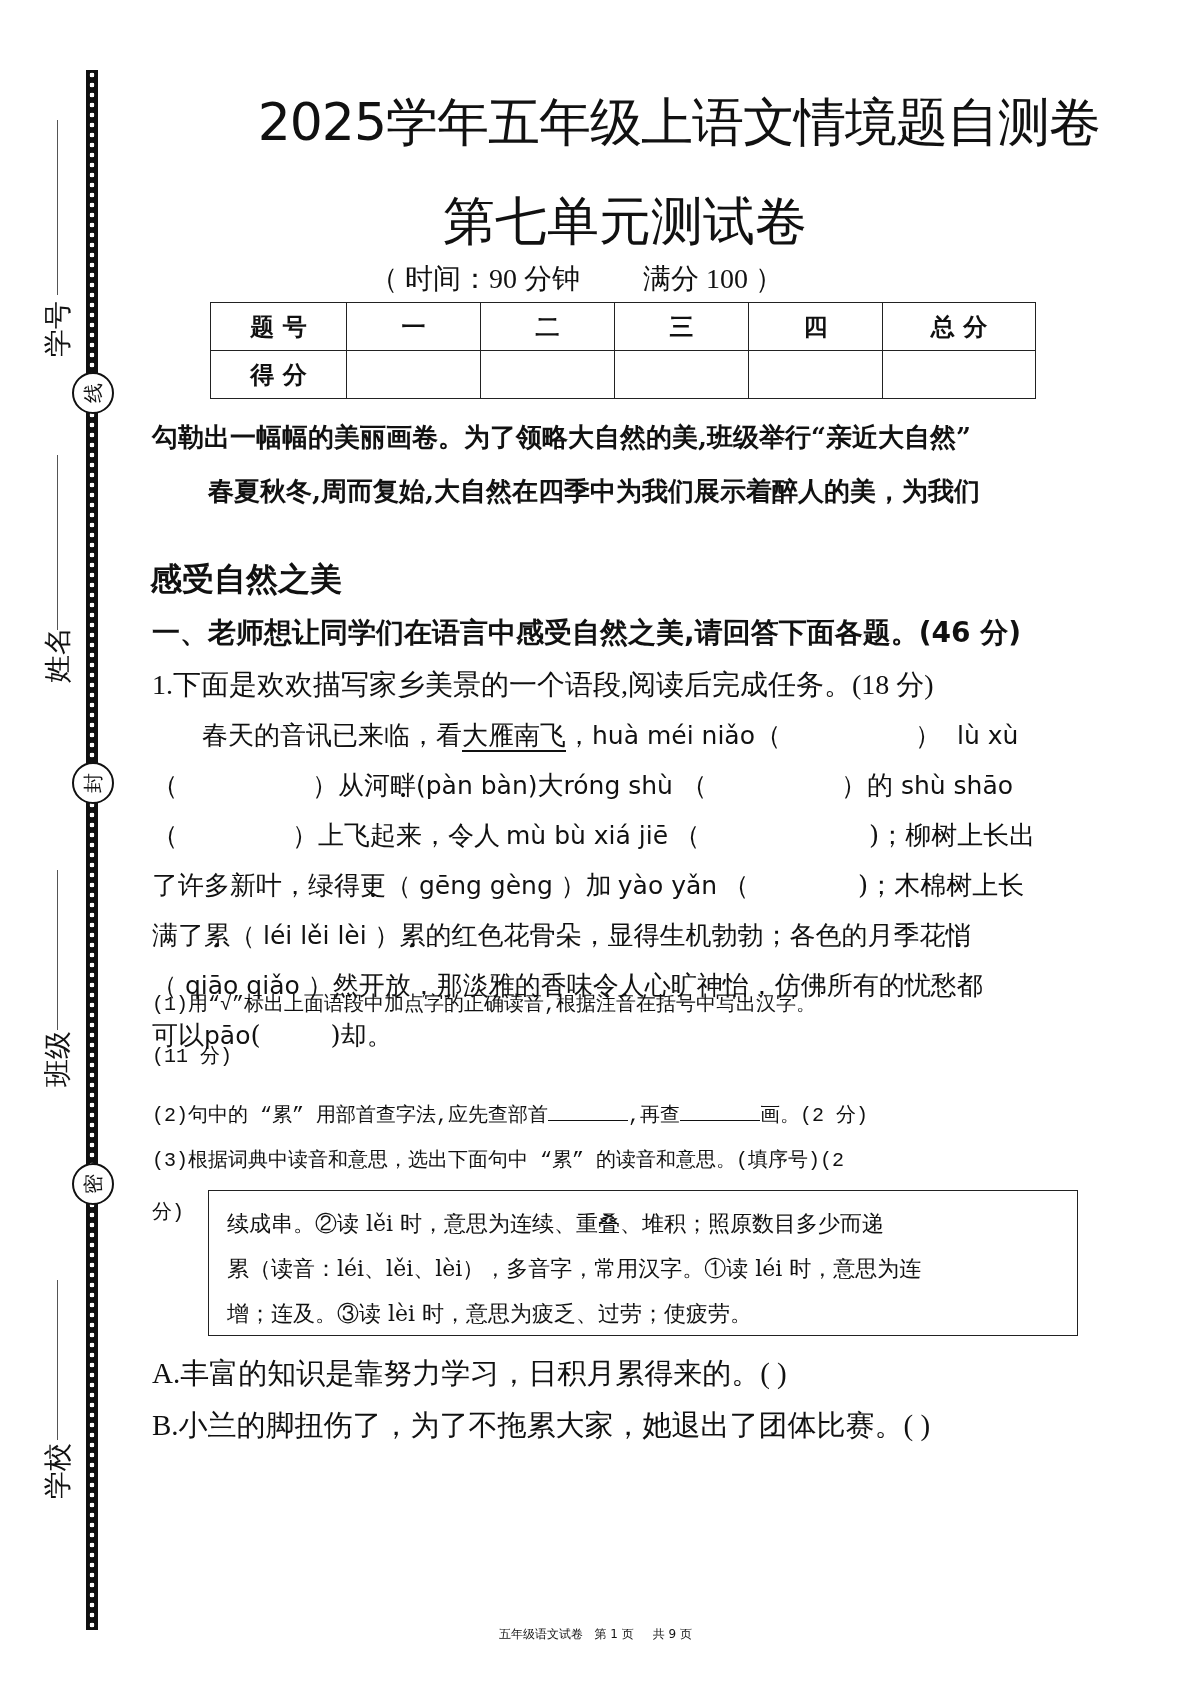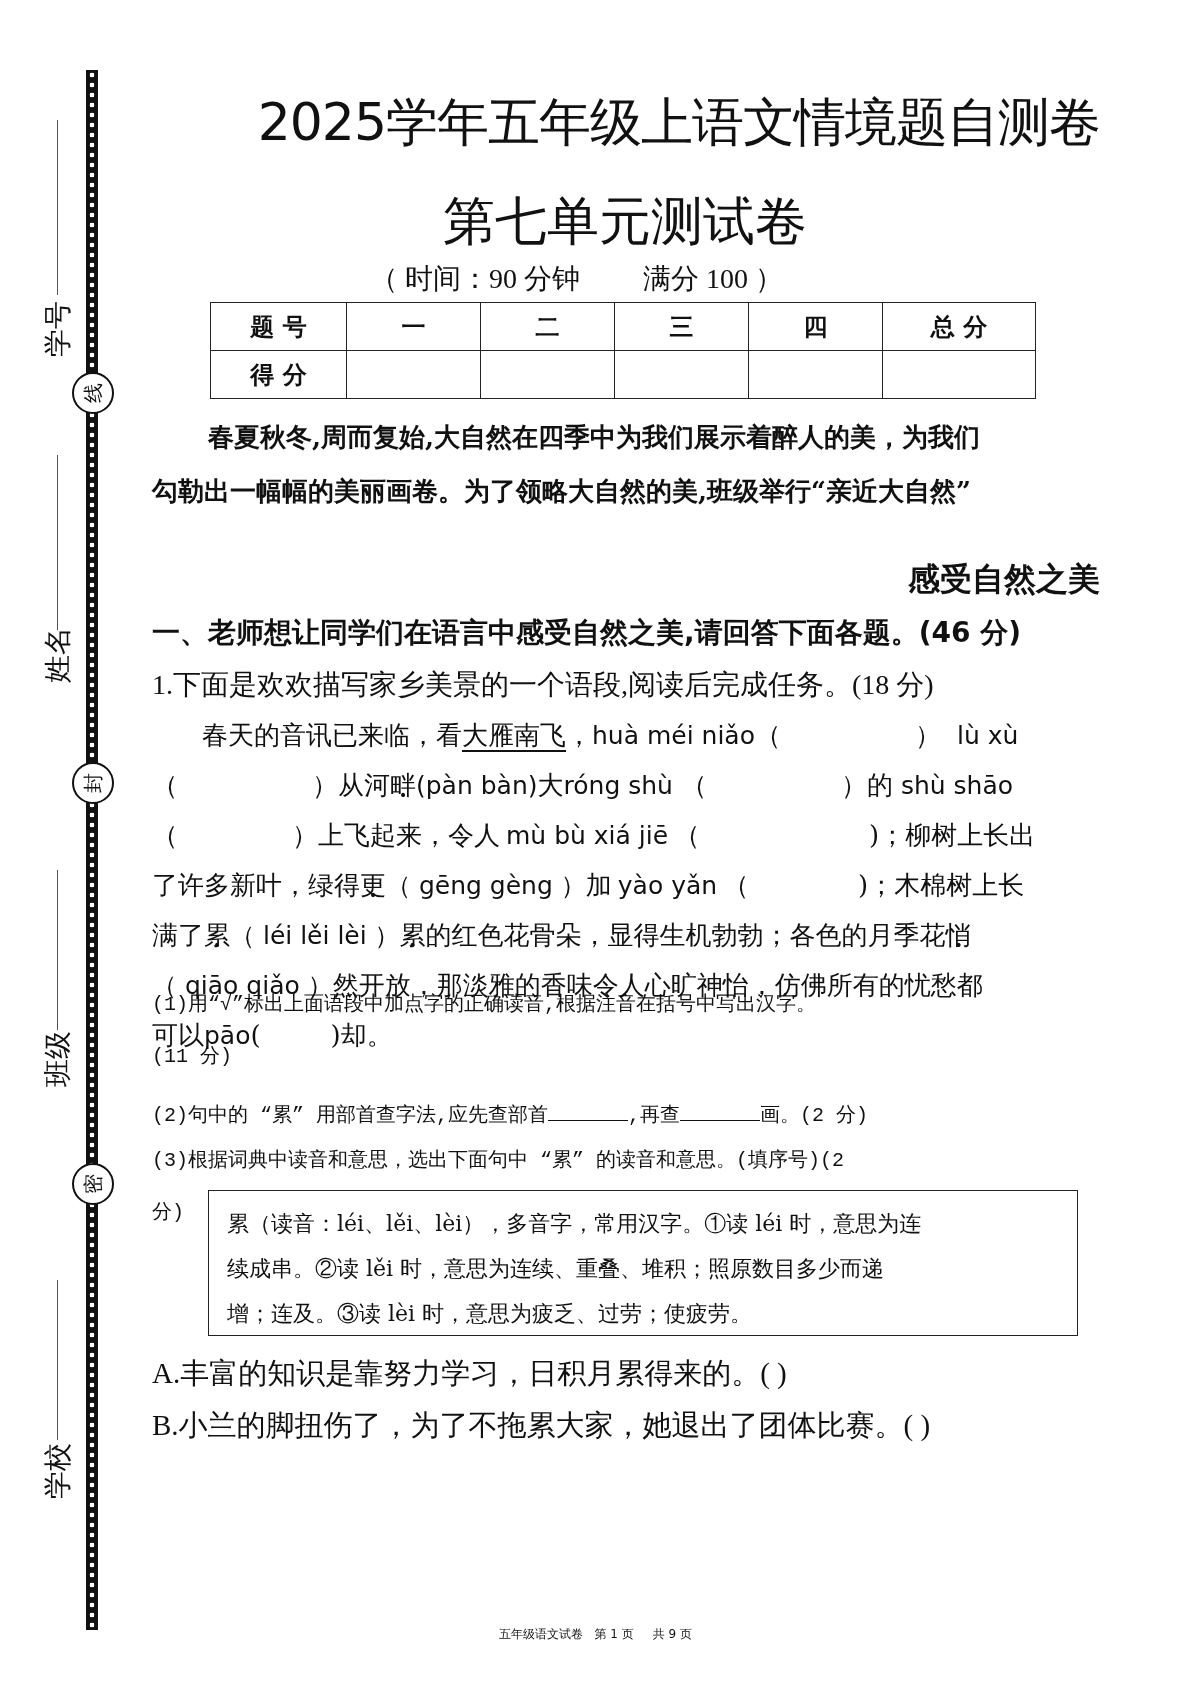--- a/index.html
+++ b/index.html
@@ -22,21 +22,21 @@
 
   
   table.score { position: absolute; left: 210px; top: 302px; border-collapse: collapse; font-family: "DejaVu Sans", sans-serif; font-weight: bold; font-size: 24px; }
   table.score td { border: 1.5px solid #222; height: 45px; text-align: center; }
   table.score td.h { width: 133px; }
   table.score td.c { width: 131px; }
   table.score td.t { width: 150px; }
 
   .intro { position: absolute; left: 152px; top: 410px; width: 960px; font-size: 26px; line-height: 54px; font-family: "DejaVu Serif", serif; font-weight: bold; }
   .intro .indent { display: inline-block; width: 56px; }
-  .section-title { position: absolute; left: 150px; width: 950px; top: 558px; text-align: right; font-size: 32px; font-weight: bold; font-family: "DejaVu Sans", sans-serif; }
+  .section-title { position: absolute; left: 150px; width: 950px; top: 558px; text-align: left; font-size: 32px; font-weight: bold; font-family: "DejaVu Sans", sans-serif; }
   .part-title { position: absolute; left: 152px; top: 614px; font-size: 28px; font-weight: bold; font-family: "DejaVu Sans", sans-serif; white-space: nowrap; }
   .q1 { position: absolute; left: 152px; top: 666px; font-size: 28px; font-family: "Liberation Serif", serif; white-space: nowrap; }
 
   .passage { position: absolute; left: 152px; top: 710px; width: 960px; font-size: 26px; line-height: 50px; font-family: "DejaVu Serif", serif; }
   .passage .line { white-space: nowrap; height: 50px; }
   .py { font-family: "DejaVu Sans", sans-serif; font-size: 25px; }
   .blank { display: inline-block; }
   .u { text-decoration: underline; text-underline-offset: 6px; }
   .dot { position: relative; }
   .dot::after { content: "·"; position: absolute; left: 50%; bottom: -20px; transform: translateX(-50%); font-weight: bold; font-size: 22px; }
@@ -94,22 +94,22 @@
     <td class="c"></td>
     <td class="c"></td>
     <td class="c"></td>
     <td class="c"></td>
     <td class="t"></td>
   </tr>
 </tbody>
   </table>
 
 <div class="intro">
+  <div>勾勒出一幅幅的美丽画卷。为了领略大自然的美,班级举行“亲近大自然”</div>
   <div><span class="indent"></span><span>春夏秋冬,周而复始,大自然在四季中为我们展示着醉人的美，为我们</span></div>
-  <div>勾勒出一幅幅的美丽画卷。为了领略大自然的美,班级举行“亲近大自然”</div>
 </div>
 
 <div class="section-title">感受自然之美</div>
 <div class="part-title">一、老师想让同学们在语言中感受自然之美,请回答下面各题。(46 分)</div>
 <div class="q1">1.下面是欢欢描写家乡美景的一个语段,阅读后完成任务。(18 分)</div>
 
 <div class="passage">
   <div class="line" style="padding-left:50px;">
     <span>春天的音讯已来临，看</span><span class="u">大雁南飞</span><span>，</span><span class="py">huà méi niǎo</span><span class="blank" style="width:160px;">（</span>）<span class="py" style="margin-left:16px;">lù xù</span>
   </div>
@@ -137,21 +137,21 @@
 <div class="sub" style="top:1042px;">(11 分)</div>
 
 <div class="sub" style="top:1094px;">
   <span>(2)句中的 “累” 用部首查字法,应先查部首</span><span class="fill"></span><span>,再查</span><span class="fill"></span><span>画。(2 分)</span>
 </div>
 
 <div class="sub" style="top:1146px;">(3)根据词典中读音和意思，选出下面句中 “累” 的读音和意思。(填序号)(2</div>
 <div class="sub" style="top:1198px;">分)</div>
 
 <div class="dict" style="top:1190px;">
+  <div>续成串。②读 lěi 时，意思为连续、重叠、堆积；照原数目多少而递</div>
   <div>累（读音：léi、lěi、lèi），多音字，常用汉字。①读 léi 时，意思为连</div>
-  <div>续成串。②读 lěi 时，意思为连续、重叠、堆积；照原数目多少而递</div>
   <div>增；连及。③读 lèi 时，意思为疲乏、过劳；使疲劳。</div>
 </div>
 
 <div class="opt" style="top:1354px;">A.丰富的知识是靠努力学习，日积月累得来的。(         )</div>
 <div class="opt" style="top:1406px;">B.小兰的脚扭伤了，为了不拖累大家，她退出了团体比赛。(         )</div>
 
 <div class="footer">五年级语文试卷   第 1 页     共 9 页</div>
 
 </body></html>

